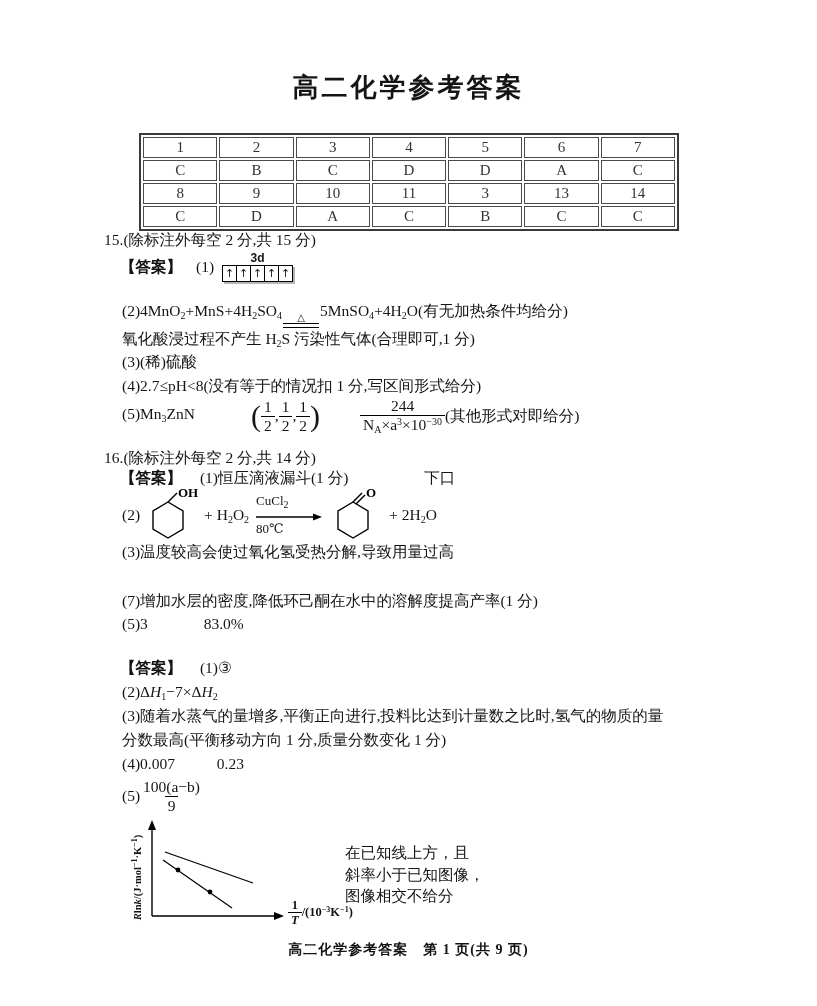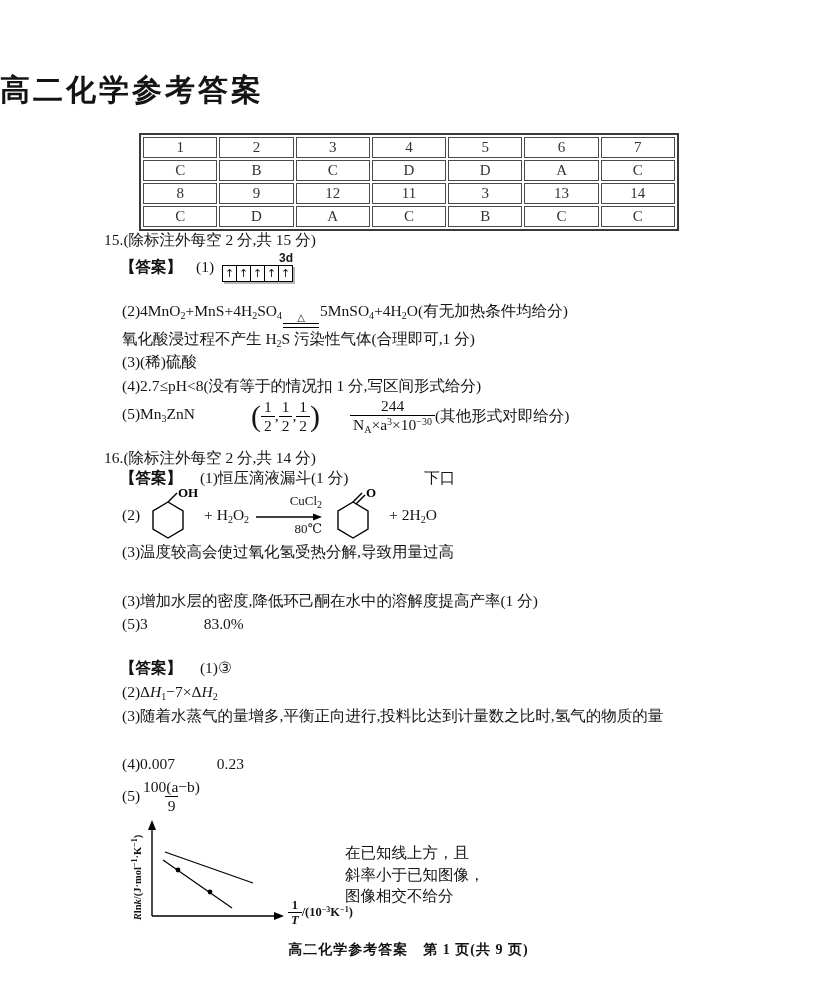--- a/index.html
+++ b/index.html
@@ -3,48 +3,48 @@
 <meta charset="utf-8">
 <style>
   html,body{margin:0;padding:0;background:#e8e8e8;}
   .page{position:relative;width:817px;height:1006px;background:#ffffff;margin:0 auto;
         font-family:"Liberation Serif","DejaVu Serif",serif;color:#141414;overflow:hidden;}
   .line{position:absolute;white-space:nowrap;font-size:15.5px;line-height:22px;}
   .bold{font-weight:bold;}
   sub{font-size:10px;vertical-align:-0.25em;}
   sup{font-size:10px;vertical-align:0.5em;}
   i{font-style:italic;}
-  .title{position:absolute;top:70px;left:0;width:100%;text-align:left;
-         font-size:30px;font-weight:bold;letter-spacing:3px;}
+  .title{position:absolute;top:70px;left:0;width:100%;text-align:center;
+         font-size:26px;font-weight:bold;letter-spacing:3px;}
   
   .anskey{position:absolute;top:133px;left:139px;width:540px;border-collapse:separate;
           border-spacing:2px;border:2px solid #3a3a3a;table-layout:fixed;}
   .anskey td{border:1px solid #4a4a4a;height:19px;text-align:center;font-size:15px;
              color:#333;padding:0;}
   
-  .orb{display:inline-flex;flex-direction:column;align-items:flex-end;margin-left:8px;margin-bottom:-4px;}
+  .orb{display:inline-flex;flex-direction:column;align-items:center;margin-left:8px;margin-bottom:-4px;}
   .orb-shell{font-family:"Liberation Sans","DejaVu Sans",sans-serif;font-weight:bold;
              font-size:12px;line-height:13px;}
   .orb-row{display:flex;box-shadow:2px 2px 0 #b5b5b5;background:#fff;}
   .orb-cell{width:13px;height:15px;border:1px solid #000;border-left:none;font-size:11px;
             line-height:15px;text-align:center;font-family:"DejaVu Sans",sans-serif;}
   .orb-cell:first-child{border-left:1px solid #000;}
   
   .heateq{display:inline-flex;flex-direction:column;align-items:center;vertical-align:-5px;margin:0 1px;}
   .heateq .tri{font-size:10px;line-height:11px;}
   .heateq .bar{width:36px;height:3px;border-top:1.4px solid #000;border-bottom:1.4px solid #000;}
   
   .frac{display:inline-flex;flex-direction:column;align-items:center;vertical-align:middle;
         line-height:1.15;text-align:center;}
   .frac .fn{padding:0 3px;display:block;}
   .frac .fd{padding:0 3px;display:block;border-top:1px solid #000;}
   .bp{font-size:30px;font-weight:300;line-height:30px;vertical-align:middle;}
   
   .rxnrow{position:absolute;top:486px;left:122px;display:flex;align-items:center;gap:4px;}
-  .rxn-arrow-wrap{display:inline-flex;flex-direction:column;align-items:flex-end;
+  .rxn-arrow-wrap{display:inline-flex;flex-direction:column;align-items:flex-start;
                   font-size:13px;line-height:16px;margin:0 3px;}
   .svgtext{font-family:"Liberation Serif","DejaVu Serif",serif;font-size:13px;font-weight:bold;}
   
   .graph{position:absolute;left:112px;top:818px;width:250px;height:125px;}
   .ylabel{position:absolute;left:-36px;top:52px;width:120px;text-align:center;
           transform:rotate(-90deg);font-size:10.5px;font-weight:bold;line-height:12px;}
   .ylabel sup{font-size:8px;}
   .xlabel{position:absolute;left:176px;top:80px;font-size:12.5px;font-weight:bold;
           display:flex;align-items:center;white-space:nowrap;}
   .xlabel .frac{font-size:12.5px;}
@@ -76,21 +76,21 @@
         <td>B</td>
         <td>C</td>
         <td>D</td>
         <td>D</td>
         <td>A</td>
         <td>C</td>
       </tr>
       <tr>
         <td>8</td>
         <td>9</td>
-        <td>12</td>
+        <td>10</td>
         <td>11</td>
         <td>3</td>
         <td>13</td>
         <td>14</td>
       </tr>
       <tr>
         <td>C</td>
         <td>D</td>
         <td>A</td>
         <td>C</td>
@@ -142,21 +142,21 @@
           <span class="fn">1</span>
           <span class="fd">2</span>
         </span>
       <span>,</span>
       <span class="frac">
           <span class="fn">1</span>
           <span class="fd">2</span>
         </span>
       <span class="bp">)</span>
     </span>
-    <span class="frac" style="margin-left:30px">
+    <span class="frac" style="margin-left:40px">
       <span class="fn">244</span>
       <span class="fd"><span>N</span><sub>A</sub><span>×a</span><sup>3</sup><span>×10</span><sup>−30</sup></span>
     </span>
     <span>(其他形式对即给分)</span>
   </div>
 
   <div class="line" style="top:447px;left:104px">16.(除标注外每空 2 分,共 14 分)</div>
 
   <div class="line" style="top:467px;left:120px">
     <span class="bold">【答案】</span>
@@ -183,34 +183,35 @@
     <svg width="56" height="58" viewBox="0 0 56 58">
       <polygon points="24,16 39,25 39,43 24,52 9,43 9,25" fill="none" stroke="#000" stroke-width="1.4"></polygon>
       <line x1="24" y1="16" x2="33" y2="7" stroke="#000" stroke-width="1.4"></line>
       <line x1="27" y1="18" x2="36" y2="9" stroke="#000" stroke-width="1.4"></line>
       <text x="37" y="11" class="svgtext">O</text>
     </svg>
     <span style="font-size:15.5px"><span>+ 2H</span><sub>2</sub><span>O</span></span>
   </div>
 
   <div class="line" style="top:541px;left:122px">(3)温度较高会使过氧化氢受热分解,导致用量过高</div>
-  <div class="line" style="top:590px;left:122px">(3)增加水层的密度,降低环己酮在水中的溶解度提高产率(1 分)</div>
+  <div class="line" style="top:590px;left:122px">(7)增加水层的密度,降低环己酮在水中的溶解度提高产率(1 分)</div>
   <div class="line" style="top:613px;left:122px">
     <span>(5)3</span>
     <span style="margin-left:52px">83.0%</span>
   </div>
 
 
   <div class="line" style="top:657px;left:120px">
     <span class="bold">【答案】</span>
     <span style="margin-left:14px">(1)③</span>
   </div>
 
   <div class="line" style="top:681px;left:122px"><span>(2)Δ</span><i>H</i><sub>1</sub><span>−7×Δ</span><i>H</i><sub>2</sub></div>
   <div class="line" style="top:705px;left:122px">(3)随着水蒸气的量增多,平衡正向进行,投料比达到计量数之比时,氢气的物质的量</div>
+  <div class="line" style="top:729px;left:122px">分数最高(平衡移动方向 1 分,质量分数变化 1 分)</div>
   <div class="line" style="top:753px;left:122px">
     <span>(4)0.007</span>
     <span style="margin-left:38px">0.23</span>
   </div>
 
   <div class="line" style="top:776px;left:122px;display:flex;align-items:center;height:40px">
     <span>(5)</span>
     <span class="frac">
       <span class="fn">100(a−b)</span>
       <span class="fd">9</span>

